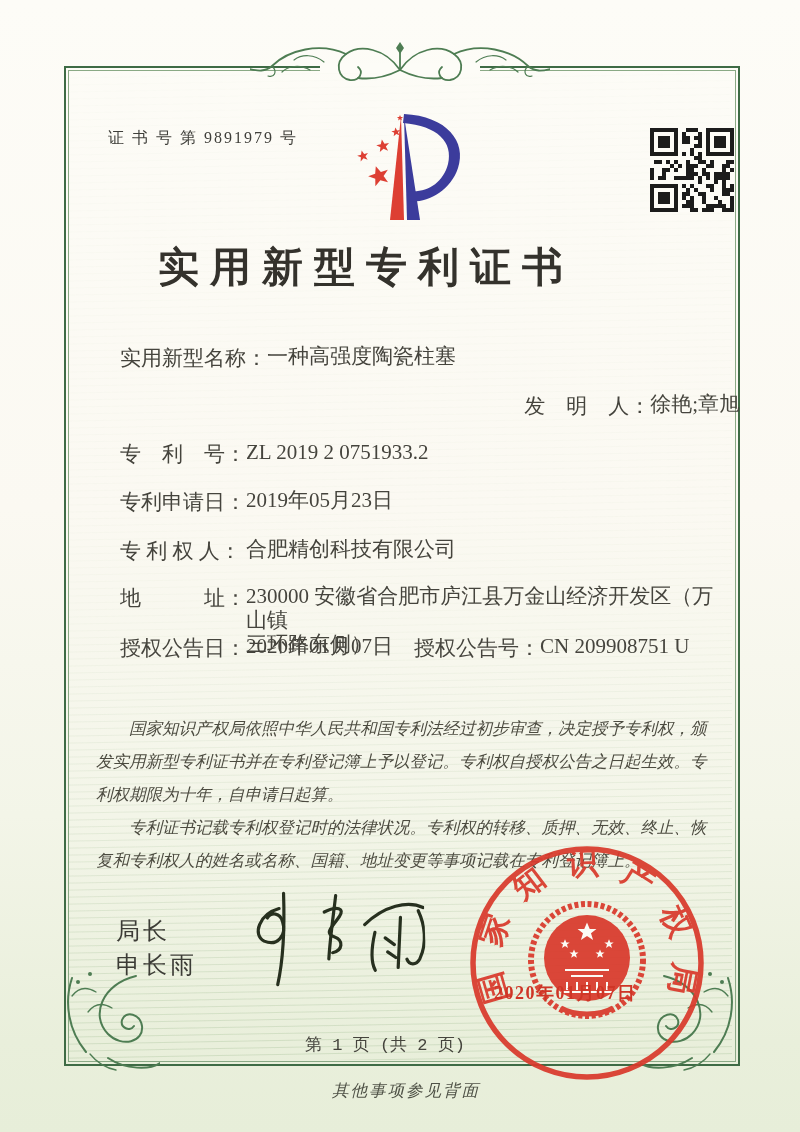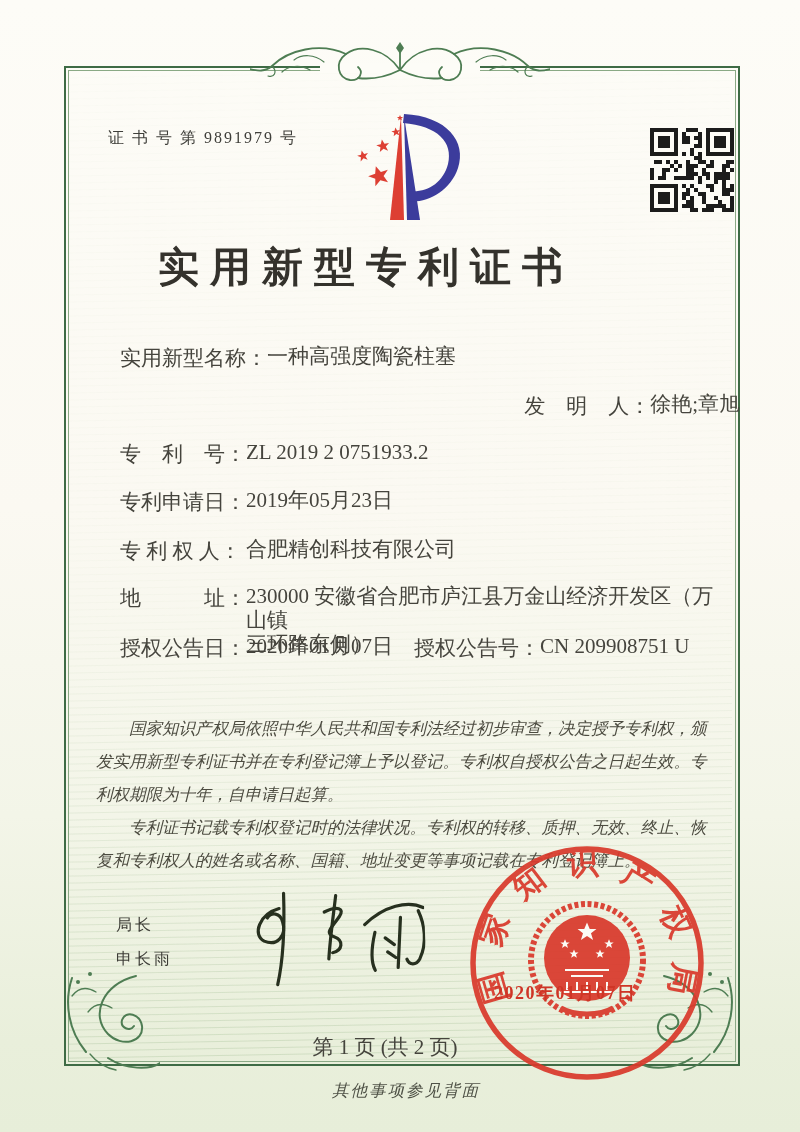--- a/index.html
+++ b/index.html
@@ -17,22 +17,22 @@
     mask-image:linear-gradient(to bottom,rgba(0,0,0,.08) 0%,rgba(0,0,0,.15) 55%,rgba(0,0,0,.85) 90%,rgba(0,0,0,1) 100%);}
   .cert-no{left:108px;top:116px;font-size:16px;color:#3f3f3a;letter-spacing:2px;margin-top:12px;}
   .title{left:0;top:240px;width:732px;text-align:center;font-size:41px;font-weight:600;
     color:#34322c;letter-spacing:11px;}
   .f-row{left:96px;width:620px;font-size:21px;color:#45443d;margin-left:24px;}
   .f-label{display:inline-block;min-width:126px;white-space:pre;vertical-align:top;}
   .f-value{white-space:pre-line;display:inline-block;max-width:480px;vertical-align:top;line-height:24px;}
   .paras{left:96px;top:664px;width:614px;font-size:16.5px;line-height:33px;color:#4c4b40;
     font-style:italic;margin-top:48px;}
   .paras p{margin:0;text-indent:2em;}
-  .officer{font-size:16px;color:#3c3c36;letter-spacing:3px;text-align:right;}
-  .footer-page{left:80px;top:1033px;width:610px;text-align:center;font-size:21px;color:#45443d;}
+  .officer{font-size:24px;color:#3c3c36;letter-spacing:3px;text-align:right;}
+  .footer-page{left:80px;top:1033px;width:610px;text-align:center;font-size:17px;color:#45443d;font-family:Liberation Mono, monospace;}
   .back-note{left:0;top:1080px;width:780px;text-align:center;font-size:16.5px;color:#4e5146;font-style:italic;letter-spacing:2px;margin-left:16px;}
   .seal-date{left:494px;top:981px;font-size:18px;font-weight:700;color:#cf3526;letter-spacing:1.5px;}
   .qr{left:650px;top:128px;width:84px;height:84px;}
 </style>
 </head>
 <body>
 
 <div class="page">
 
   <div class="abs guilloche"></div>

